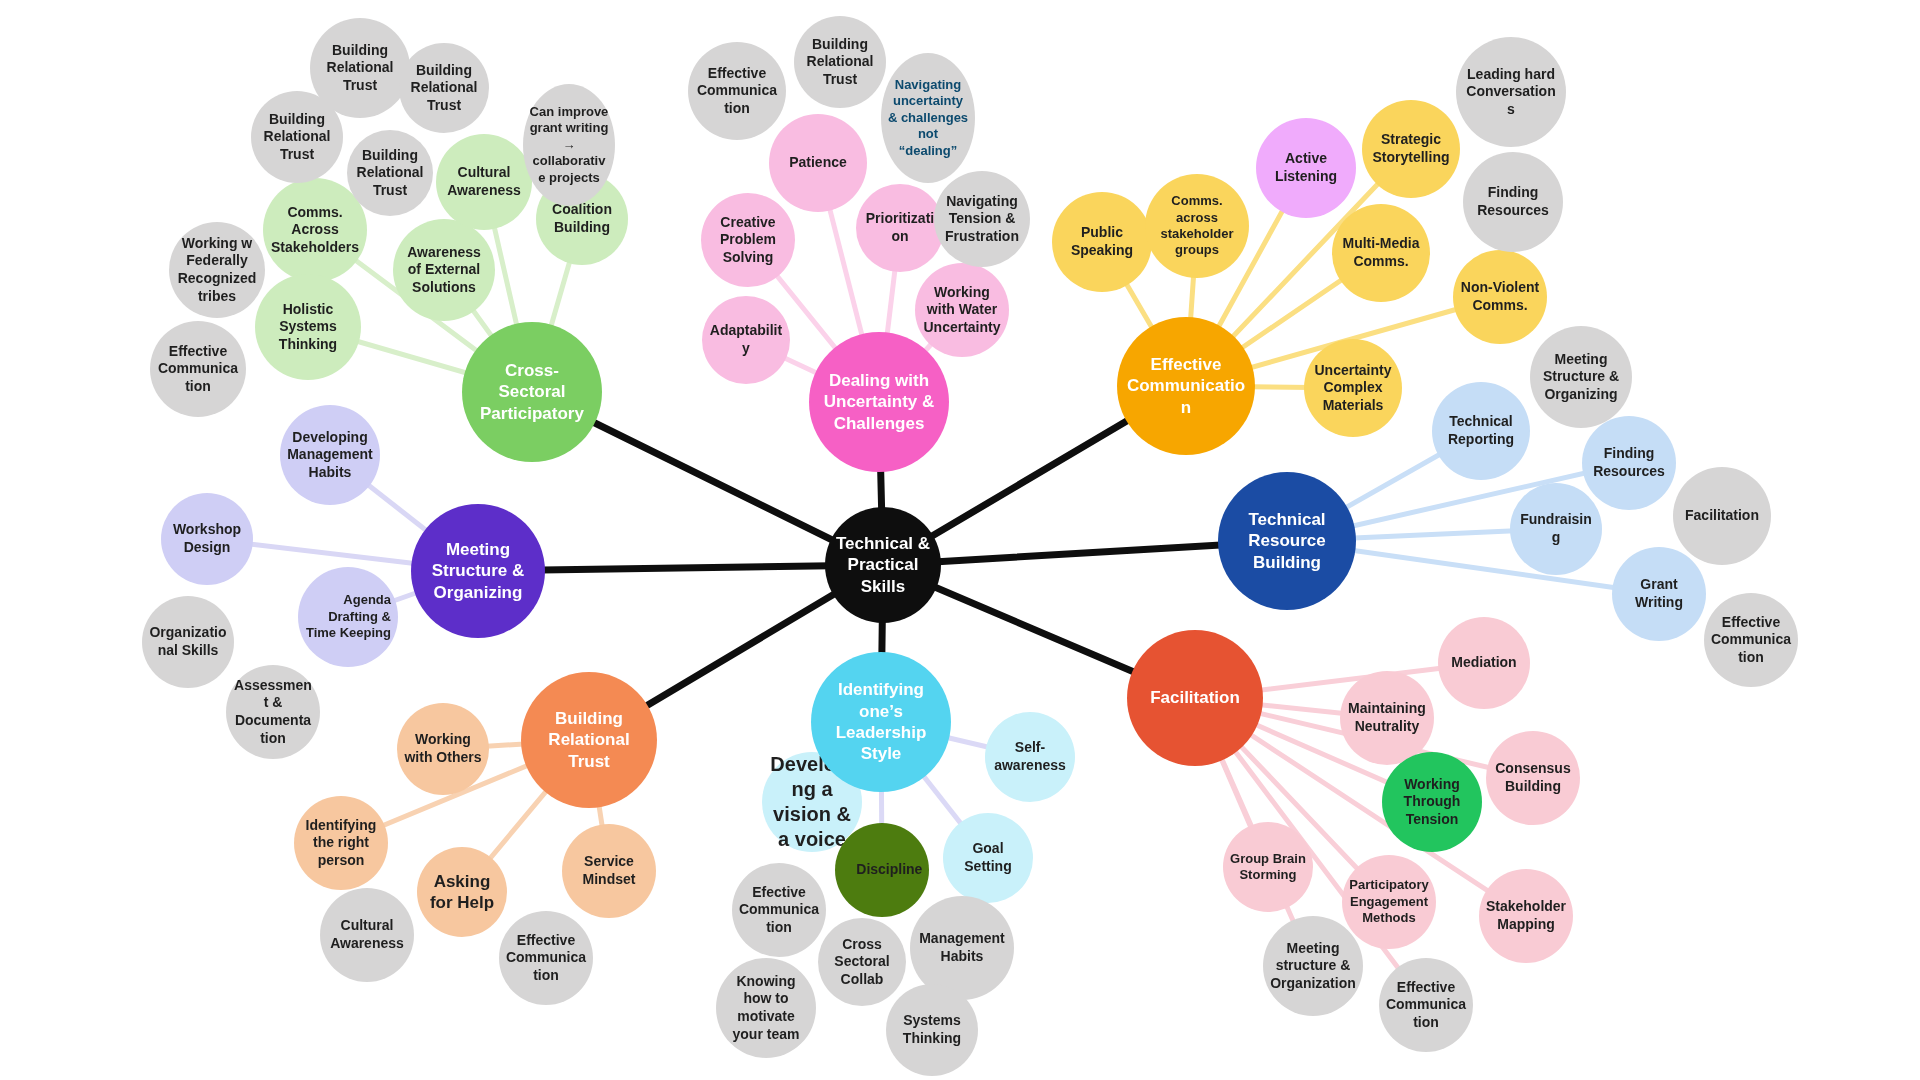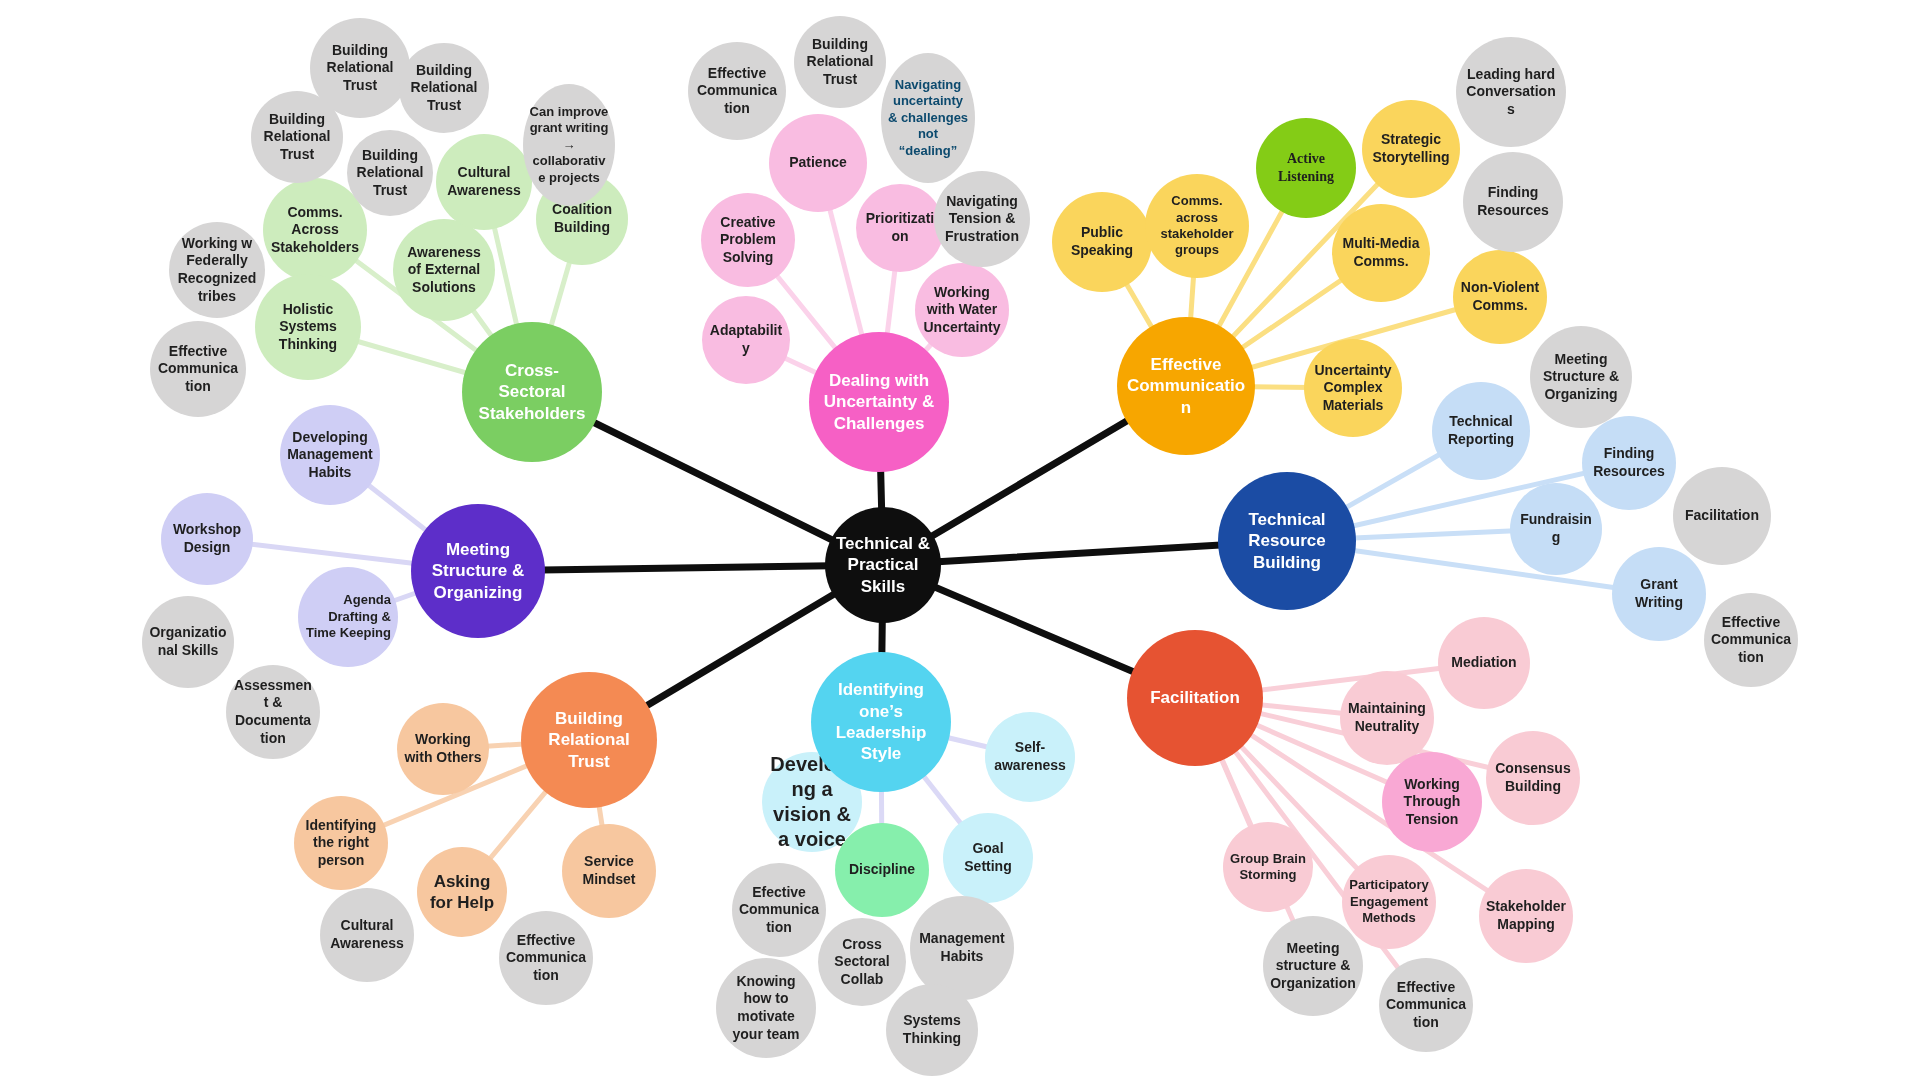--- a/index.html
+++ b/index.html
@@ -128,21 +128,21 @@
       </div>
       <div class="node" style="left: 934px; top: 171px; width: 96px; height: 96px; background: rgb(214, 213, 213); color: rgb(31, 31, 31); font-size: 14px;">
         <span>Navigating Tension &amp; Frustration</span>
       </div>
       <div class="node" style="left: 1052px; top: 192px; width: 100px; height: 100px; background: rgb(250, 213, 92); color: rgb(31, 31, 31); font-size: 14px;">
         <span>Public Speaking</span>
       </div>
       <div class="node" style="left: 1145px; top: 174px; width: 104px; height: 104px; background: rgb(250, 213, 92); color: rgb(31, 31, 31); font-size: 13px;">
         <span>Comms. across stakeholder groups</span>
       </div>
-      <div class="node" style="left: 1256px; top: 118px; width: 100px; height: 100px; background: #84cc16; color: rgb(31, 31, 31); font-size: 14px; font-family: Liberation Serif, serif;">
+      <div class="node" style="left: 1256px; top: 118px; width: 100px; height: 100px; background: #f0abfc; color: rgb(31, 31, 31); font-size: 14px;">
         <span>Active Listening</span>
       </div>
       <div class="node" style="left: 1362px; top: 100px; width: 98px; height: 98px; background: rgb(250, 213, 92); color: rgb(31, 31, 31); font-size: 14px;">
         <span>Strategic Storytelling</span>
       </div>
       <div class="node" style="left: 1332px; top: 204px; width: 98px; height: 98px; background: rgb(250, 213, 92); color: rgb(31, 31, 31); font-size: 14px;">
         <span>Multi-Media Comms.</span>
       </div>
       <div class="node" style="left: 1453px; top: 250px; width: 94px; height: 94px; background: rgb(250, 213, 92); color: rgb(31, 31, 31); font-size: 14px;">
         <span>Non-Violent Comms.</span>
@@ -176,21 +176,21 @@
       </div>
       <div class="node" style="left: 1704px; top: 593px; width: 94px; height: 94px; background: rgb(214, 213, 213); color: rgb(31, 31, 31); font-size: 14px;">
         <span>Effective Communication</span>
       </div>
       <div class="node" style="left: 1438px; top: 617px; width: 92px; height: 92px; background: rgb(249, 203, 212); color: rgb(31, 31, 31); font-size: 14px;">
         <span>Mediation</span>
       </div>
       <div class="node" style="left: 1340px; top: 671px; width: 94px; height: 94px; background: rgb(249, 203, 212); color: rgb(31, 31, 31); font-size: 14px;">
         <span>Maintaining Neutrality</span>
       </div>
-      <div class="node" style="left: 1382px; top: 752px; width: 100px; height: 100px; background: #f9a8d4; color: rgb(31, 31, 31); font-size: 14px;">
+      <div class="node" style="left: 1382px; top: 752px; width: 100px; height: 100px; background: #22c55e; color: rgb(31, 31, 31); font-size: 14px;">
         <span>Working Through Tension</span>
       </div>
       <div class="node" style="left: 1486px; top: 731px; width: 94px; height: 94px; background: rgb(249, 203, 212); color: rgb(31, 31, 31); font-size: 14px; justify-content: center;">
         <span>Consensus Building</span>
       </div>
       <div class="node" style="left: 1223px; top: 822px; width: 90px; height: 90px; background: rgb(249, 203, 212); color: rgb(31, 31, 31); font-size: 13px;">
         <span>Group Brain Storming</span>
       </div>
       <div class="node" style="left: 1342px; top: 855px; width: 94px; height: 94px; background: rgb(249, 203, 212); color: rgb(31, 31, 31); font-size: 13px;">
         <span>Participatory Engagement Methods</span>
@@ -203,21 +203,21 @@
       </div>
       <div class="node" style="left: 1379px; top: 958px; width: 94px; height: 94px; background: rgb(214, 213, 213); color: rgb(31, 31, 31); font-size: 14px;">
         <span>Effective Communication</span>
       </div>
       <div class="node" style="left: 985px; top: 712px; width: 90px; height: 90px; background: rgb(201, 241, 250); color: rgb(31, 31, 31); font-size: 14px;">
         <span>Self-awareness</span>
       </div>
       <div class="node" style="left: 762px; top: 752px; width: 100px; height: 100px; background: rgb(201, 241, 250); color: rgb(31, 31, 31); font-size: 20px;">
         <span>Developing a vision &amp; a voice</span>
       </div>
-      <div class="node" style="left: 835px; top: 823px; width: 94px; height: 94px; background: #86efac; color: rgb(31, 31, 31); font-size: 14px;">
+      <div class="node" style="left: 835px; top: 823px; width: 94px; height: 94px; background: #4d7c0f; color: rgb(31, 31, 31); font-size: 14px; text-align: right;">
         <span>Discipline</span>
       </div>
       <div class="node" style="left: 943px; top: 813px; width: 90px; height: 90px; background: rgb(201, 241, 250); color: rgb(31, 31, 31); font-size: 14px;">
         <span>Goal Setting</span>
       </div>
       <div class="node" style="left: 732px; top: 863px; width: 94px; height: 94px; background: rgb(214, 213, 213); color: rgb(31, 31, 31); font-size: 14px;">
         <span>Efective Communication</span>
       </div>
       <div class="node" style="left: 818px; top: 918px; width: 88px; height: 88px; background: rgb(214, 213, 213); color: rgb(31, 31, 31); font-size: 14px;">
         <span>Cross Sectoral Collab</span>
@@ -258,21 +258,21 @@
       <div class="node" style="left: 298px; top: 567px; width: 100px; height: 100px; background: rgb(207, 206, 245); color: rgb(31, 31, 31); font-size: 13px; text-align: right;">
         <span>Agenda Drafting &amp; Time Keeping</span>
       </div>
       <div class="node" style="left: 142px; top: 596px; width: 92px; height: 92px; background: rgb(214, 213, 213); color: rgb(31, 31, 31); font-size: 14px;">
         <span>Organizational Skills</span>
       </div>
       <div class="node" style="left: 226px; top: 665px; width: 94px; height: 94px; background: rgb(214, 213, 213); color: rgb(31, 31, 31); font-size: 14px;">
         <span>Assessment &amp; Documentation</span>
       </div>
       <div class="node" style="left: 462px; top: 322px; width: 140px; height: 140px; background: rgb(123, 206, 98); color: rgb(255, 255, 255); font-size: 17px;">
-        <span>Cross-Sectoral Stakeholders</span>
+        <span>Cross-Sectoral Participatory</span>
       </div>
       <div class="node" style="left: 809px; top: 332px; width: 140px; height: 140px; background: rgb(246, 96, 197); color: rgb(255, 255, 255); font-size: 17px;">
         <span>Dealing with Uncertainty &amp; Challenges</span>
       </div>
       <div class="node" style="left: 1117px; top: 317px; width: 138px; height: 138px; background: rgb(247, 166, 0); color: rgb(255, 255, 255); font-size: 17px;">
         <span>Effective Communication</span>
       </div>
       <div class="node" style="left: 1218px; top: 472px; width: 138px; height: 138px; background: rgb(27, 76, 164); color: rgb(255, 255, 255); font-size: 17px;">
         <span>Technical Resource Building</span>
       </div>

